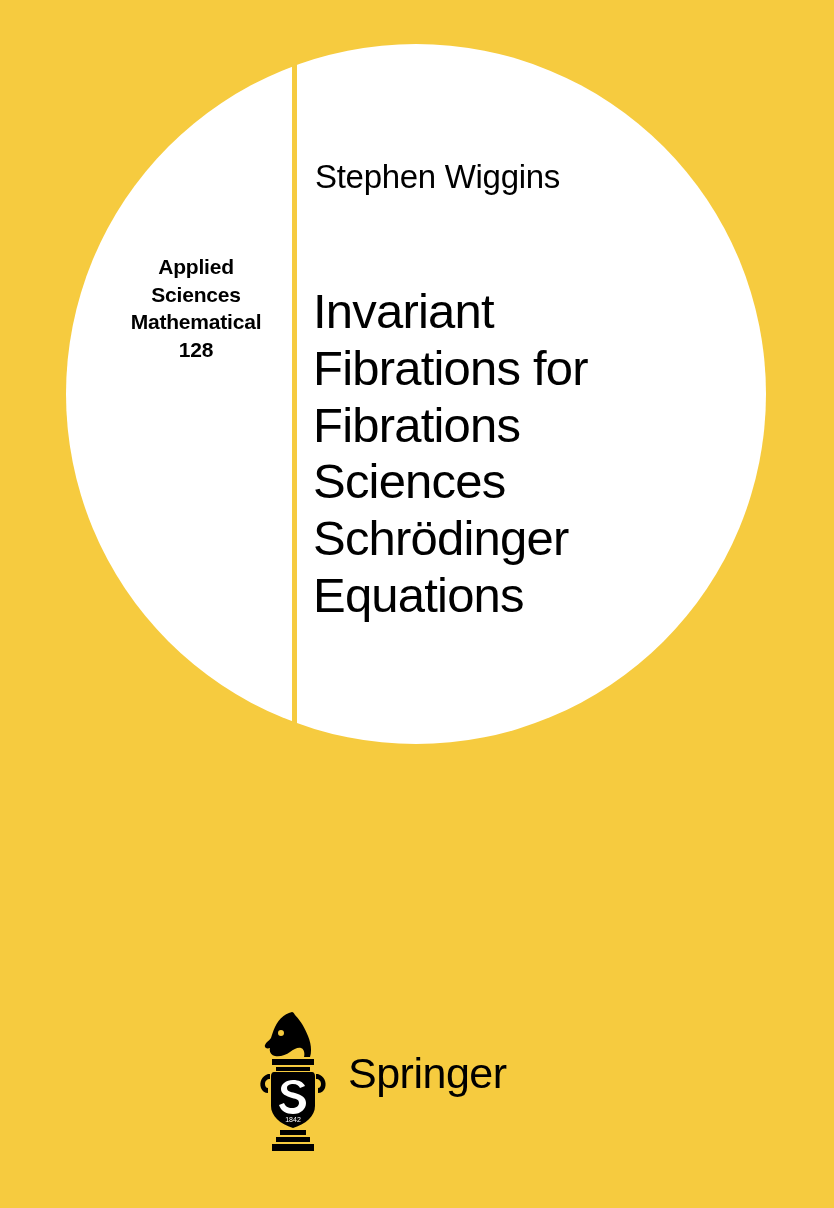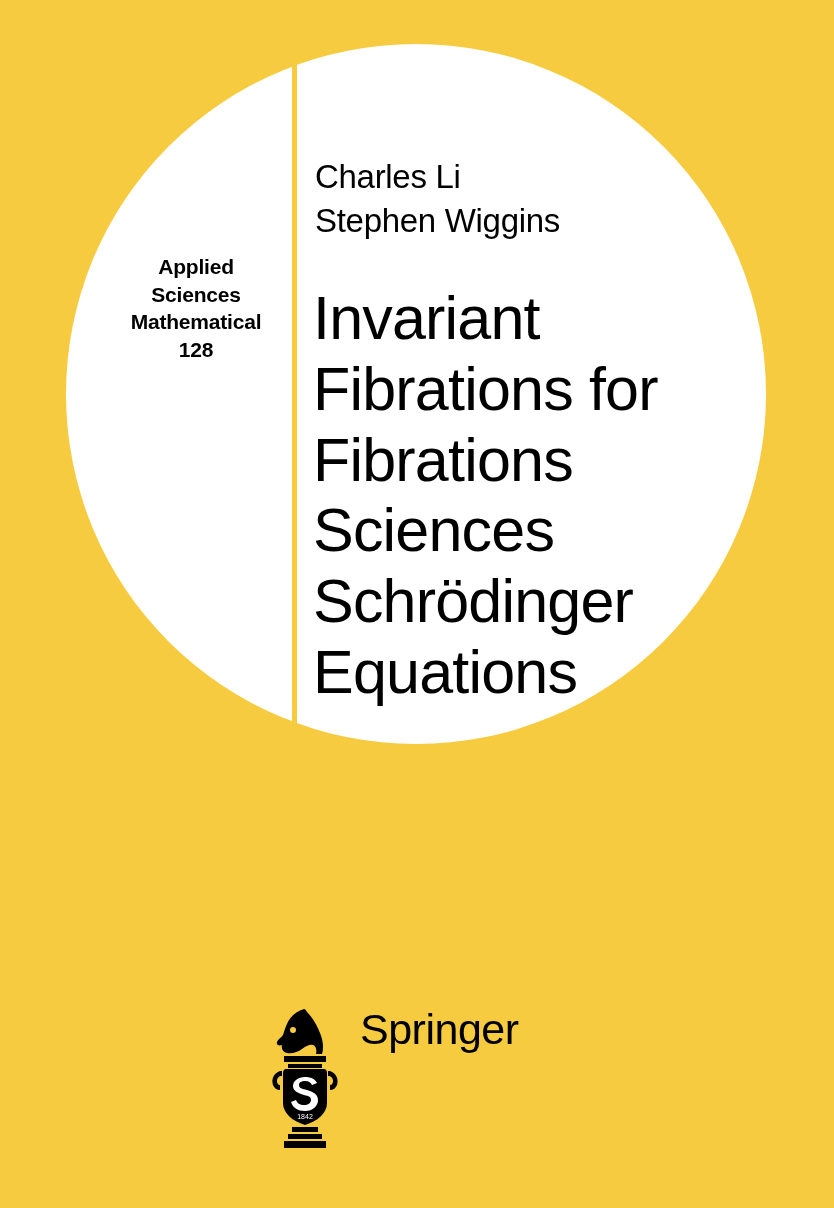--- a/index.html
+++ b/index.html
@@ -56,35 +56,36 @@
     font-size: 33px;
     line-height: 1.33;
     color: #000000;
     letter-spacing: -0.3px;
   }
   .title {
     position: absolute;
     left: 313px;
     top: 283px;
     width: 420px;
-    font-size: 61px;
+    font-size: 49px;
     line-height: 1.16;
     color: #000000;
     letter-spacing: -0.8px;
   }
   .title div {
     white-space: nowrap;
   }
   .publisher {
     position: absolute;
-    left: 266px;
+    left: 254px;
     top: 1005px;
     width: 330px;
     height: 150px;
     display: flex;
+    align-items: center;
   }
   .publisher-logo {
     width: 78px;
     height: 145px;
     flex: 0 0 auto;
   }
   .publisher-name {
     font-size: 43px;
     color: #000000;
     margin-left: 16px;
@@ -101,21 +102,20 @@
   <div class="vertical-rule"></div>
 
   <div class="series-block">
     <div>Applied</div>
     <div>Sciences</div>
     <div>Mathematical</div>
     <div>128</div>
   </div>
 
   <div class="authors">
-    <div>Charles Li</div>
     <div>Stephen Wiggins</div>
   </div>
 
   <div class="title">
     <div>Invariant</div>
     <div>Fibrations for</div>
     <div>Fibrations</div>
     <div>Sciences</div>
     <div>Schrödinger</div>
     <div>Equations</div>

